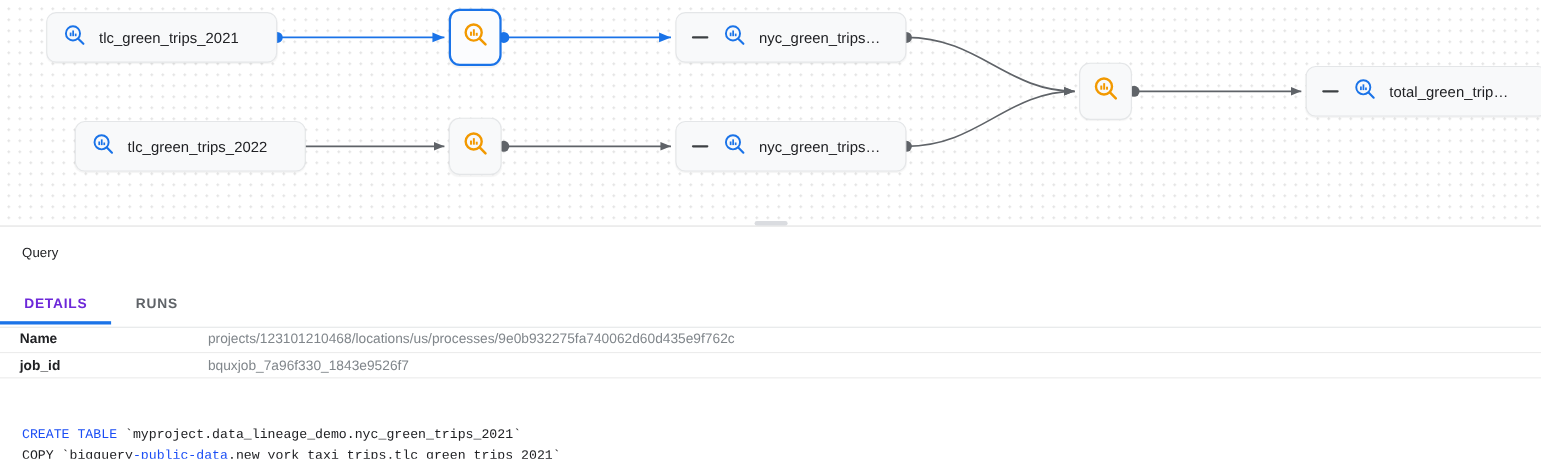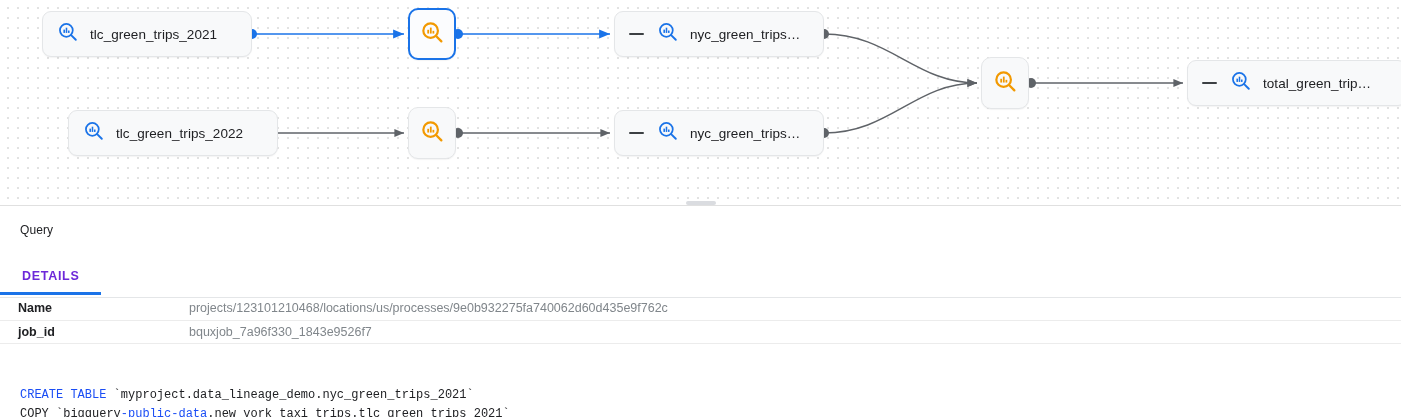--- a/index.html
+++ b/index.html
@@ -314,20 +314,21 @@
   </div>
 
   <div class="detail-panel">
 
     <div class="drag-handle"></div>
 
     <div class="panel-title">Query</div>
 
     <div class="tabs">
       <button class="tab active">DETAILS</button>
+      <button class="tab">RUNS</button>
     </div>
 
     <div class="detail-rows">
       <div class="detail-row">
         <div class="detail-key">Name</div>
         <div class="detail-val">projects/123101210468/locations/us/processes/9e0b932275fa740062d60d435e9f762c</div>
       </div>
       <div class="detail-row">
         <div class="detail-key">job_id</div>
         <div class="detail-val">bquxjob_7a96f330_1843e9526f7</div>

